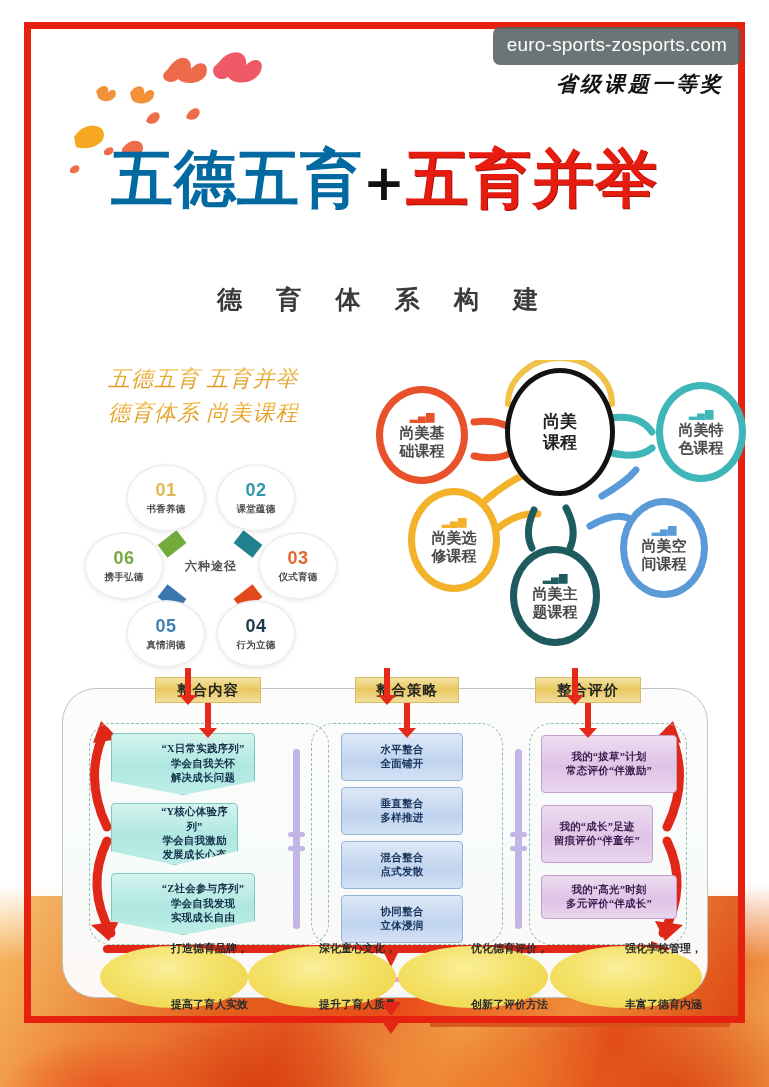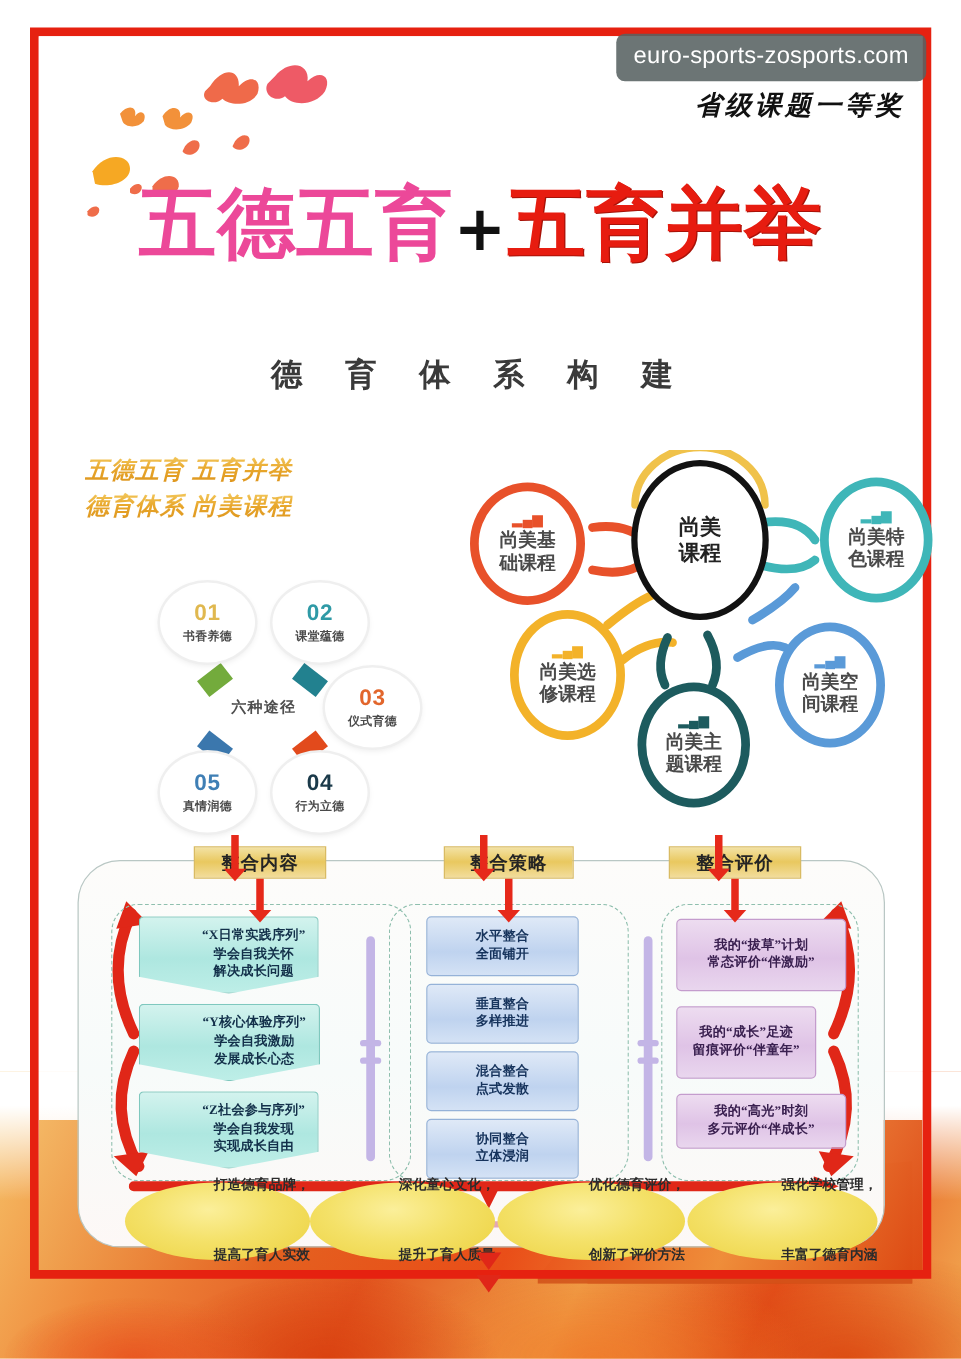--- a/index.html
+++ b/index.html
@@ -76,40 +76,41 @@
   
   .title-row {
     position:absolute; left:0; right:0; top:148px; z-index:20;
     text-align:center; white-space:nowrap;
   }
   .t-black, .t-plus, .t-red {
     font-size: 62px; font-weight: 900; letter-spacing: 1px;
     font-family: "DejaVu Sans", "Liberation Sans", sans-serif;
     line-height: 1;
   }
-  .t-black { color:#ec4899; }
+  .t-black { color:#0369a1; }
   .t-plus  { color:#111; font-size:50px; }
   .t-red   { color:#e71c10; text-shadow: 1px 1px 0 #a81208; }
 
   .subtitle {
     position:absolute; left:0; right:0; top:283px; z-index:20;
     text-align:center; color:#3a3a3a;
     font-size: 25px; letter-spacing: 14px; font-weight:700;
     font-family:"Liberation Serif", serif;
   }
 
   
   .slogans { position:absolute; left:68px; top:362px; z-index:20; }
   .slogan {
-    font-size: 19px; font-weight: 700; font-style: italic;
+    font-size: 22px; font-weight: 400; font-style: italic;
     letter-spacing: 1px; line-height: 1.55;
     background: linear-gradient(to bottom, #f6d16a 0%, #e8a72c 45%, #d98e16 100%);
     -webkit-background-clip: text; background-clip: text; color: transparent;
     font-family:"Liberation Serif", serif;
     white-space:nowrap;
+    margin-left:40px;
   }
 
   
   .hex-wrap { position:absolute; left:86px; top:466px; width:250px; height:200px; z-index:20; }
   .hex-center {
     position:absolute; left:50%; top:50%; transform:translate(-50%,-50%);
     font-size:12px; color:#4e4e4e; font-weight:700; letter-spacing:1px;
     font-family:"Liberation Serif", serif; white-space:nowrap;
   }
   .node {
@@ -274,20 +275,24 @@
       <span class="lbl">仪式育德</span>
     </div>
     <div class="node" style="left:132px; top:136px;">
       <span class="num" style="color:#1b3a4a">04</span>
       <span class="lbl">行为立德</span>
     </div>
     <div class="node" style="left:42px; top:136px;">
       <span class="num" style="color:#3f7fb5">05</span>
       <span class="lbl">真情润德</span>
     </div>
+    <div class="node" style="left:0px; top:68px;">
+      <span class="num" style="color:#74a943">06</span>
+      <span class="lbl">携手弘德</span>
+    </div>
   </div>
 
   <div class="wheel">
     <svg style="position:absolute;inset:0;" viewBox="0 0 380 300">
       <path d="M104,62 q28,-4 44,12" stroke="#e8512a" stroke-width="7" fill="none" stroke-linecap="round"></path>
       <path d="M104,96 q28,6 44,-8" stroke="#e8512a" stroke-width="7" fill="none" stroke-linecap="round"></path>
       <path d="M240,58 q30,-4 42,14" stroke="#3fb6b8" stroke-width="7" fill="none" stroke-linecap="round"></path>
       <path d="M238,92 q30,8 44,-4" stroke="#3fb6b8" stroke-width="7" fill="none" stroke-linecap="round"></path>
       <path d="M116,140 q22,-18 36,-24" stroke="#f3b229" stroke-width="7" fill="none" stroke-linecap="round"></path>
       <path d="M128,168 q20,-16 40,-14" stroke="#f3b229" stroke-width="7" fill="none" stroke-linecap="round"></path>
@@ -365,21 +370,21 @@
     </svg>
 
     <div class="hdr" style="left:92px; width:106px;">整合内容</div>
     <div class="arrow-top" style="left:142px; top:14px; height:26px;"></div>
     <div class="dash-col" style="left:26px; width:240px; height:222px;"></div>
     <div class="card green" style="position:absolute; left:48px; top:44px; width:144px; height:62px;">
       <span>“X日常实践序列”</span>
       <span>学会自我关怀</span>
       <span>解决成长问题</span>
     </div>
-    <div class="card green" style="position:absolute; left:48px; top:114px; width:145px; height:62px;">
+    <div class="card green" style="position:absolute; left:48px; top:114px; width:127px; height:62px;">
       <span>“Y核心体验序列”</span>
       <span>学会自我激励</span>
       <span>发展成长心态</span>
     </div>
     <div class="card green" style="position:absolute; left:48px; top:184px; width:144px; height:62px;">
       <span>“Z社会参与序列”</span>
       <span>学会自我发现</span>
       <span>实现成长自由</span>
     </div>
 

